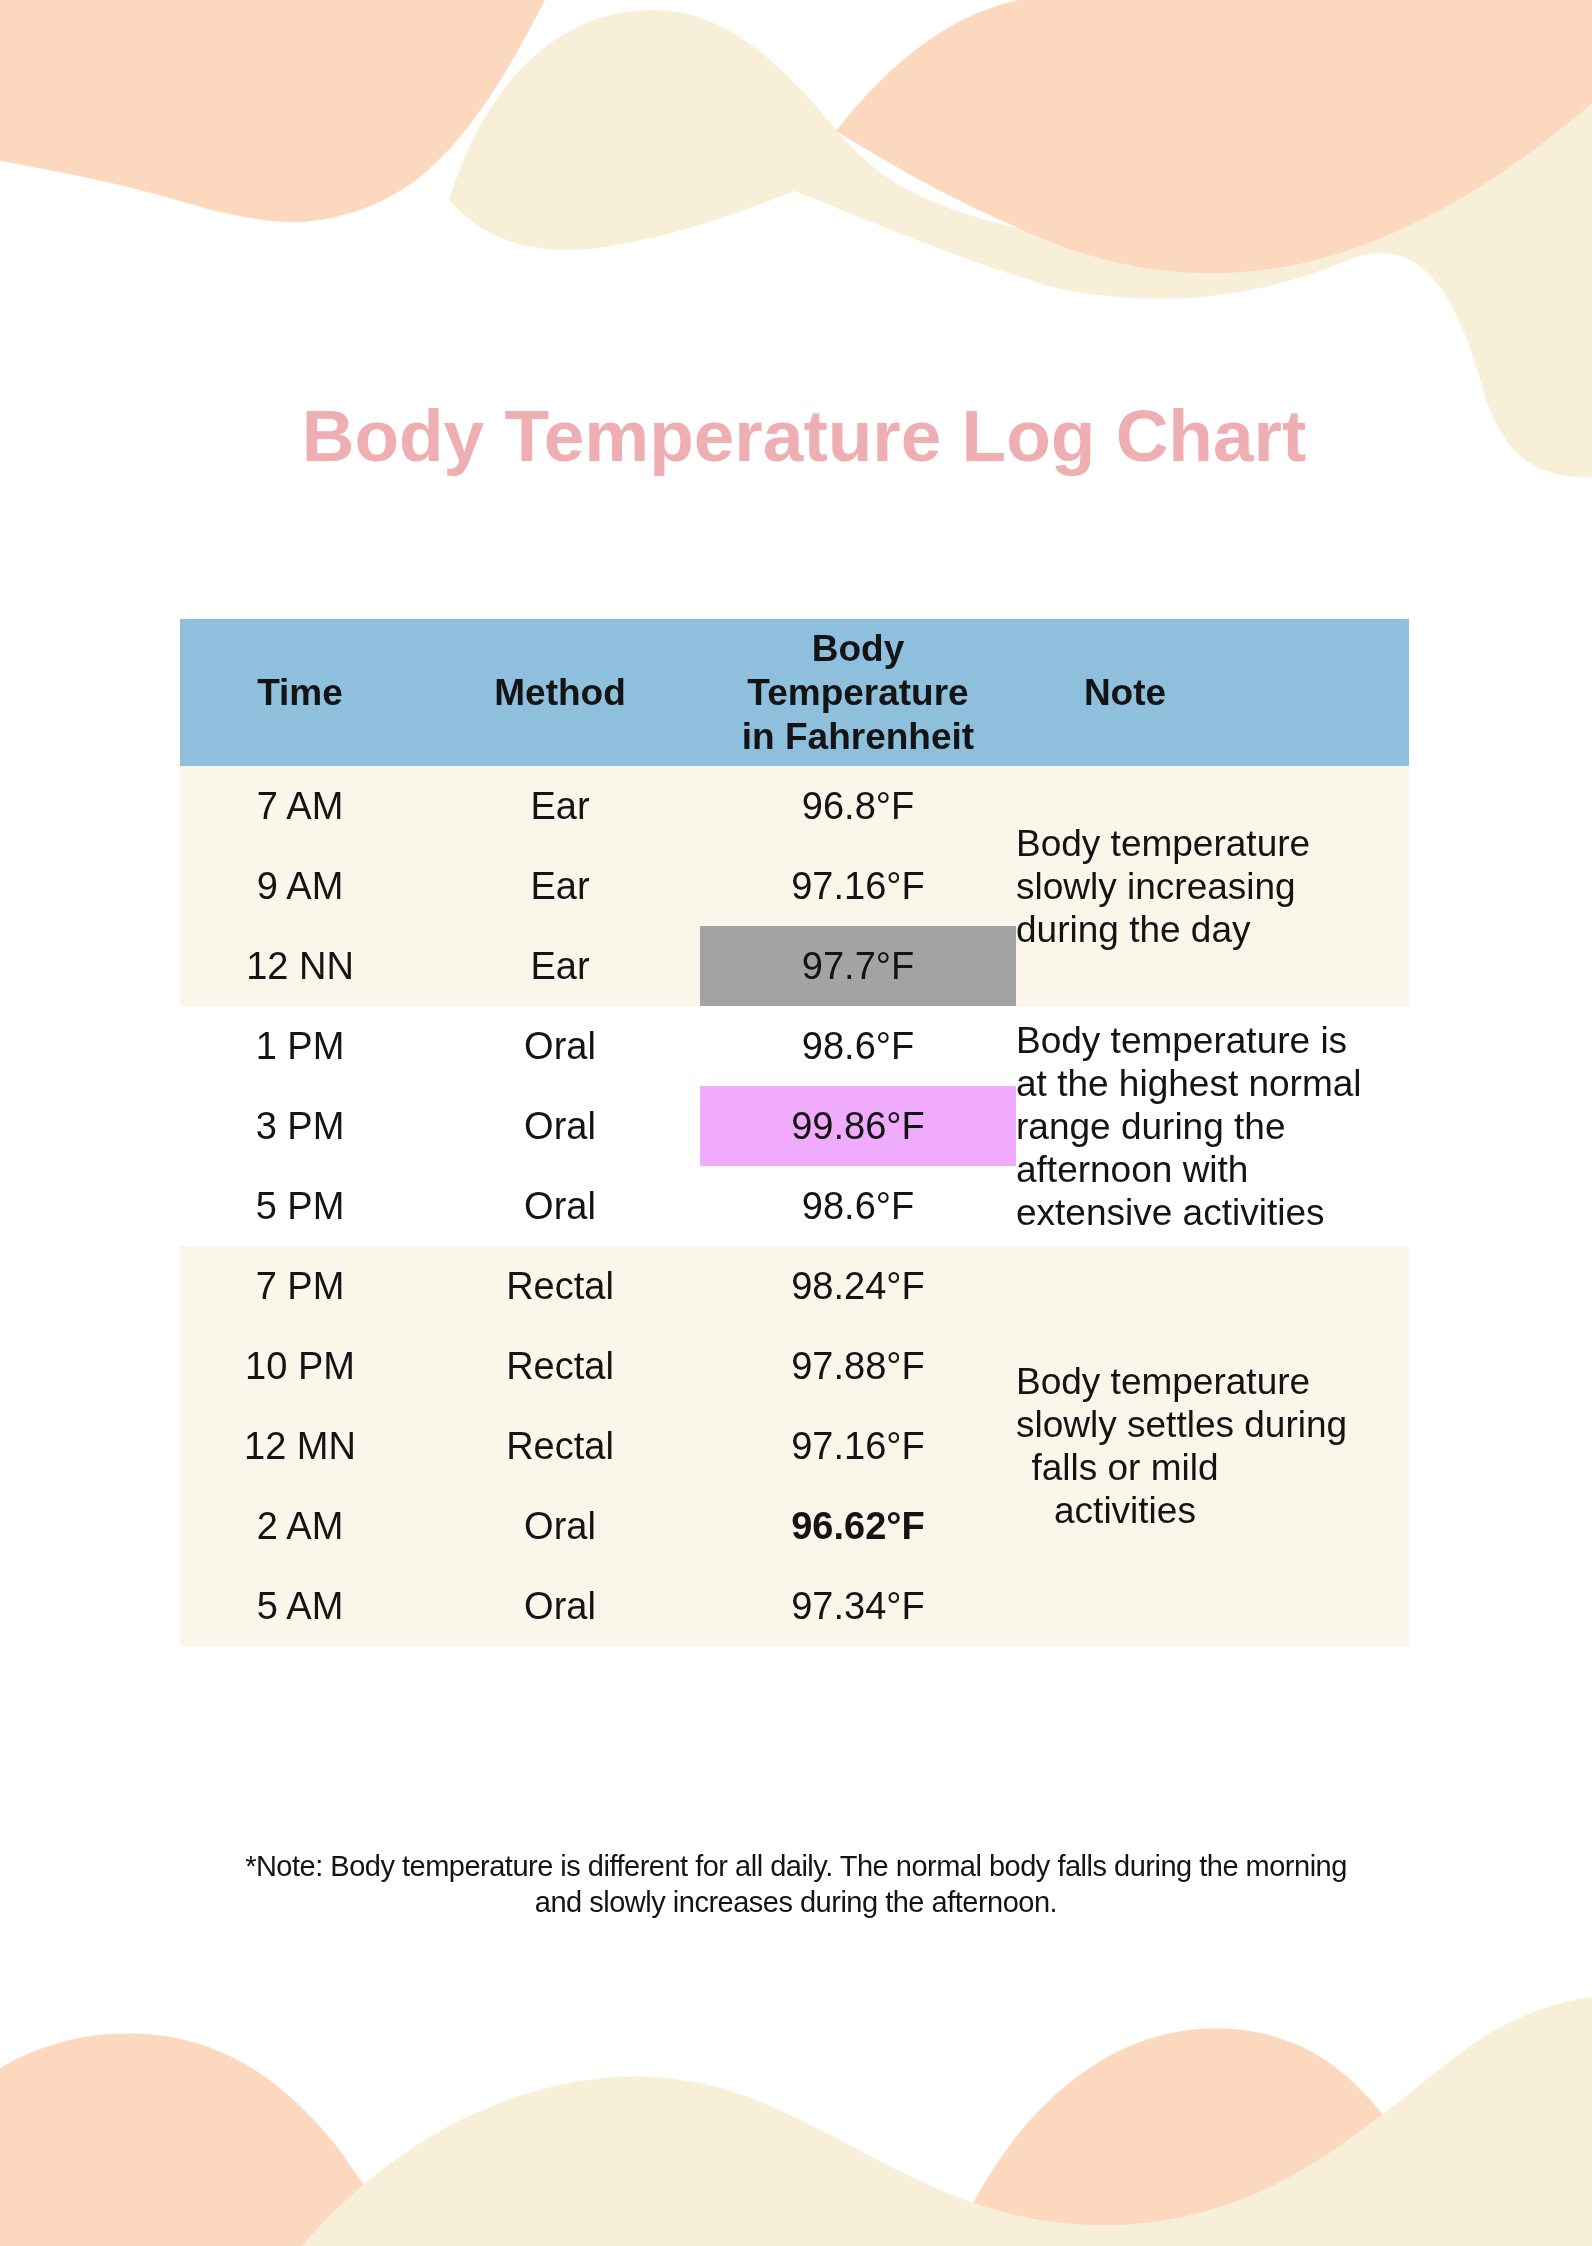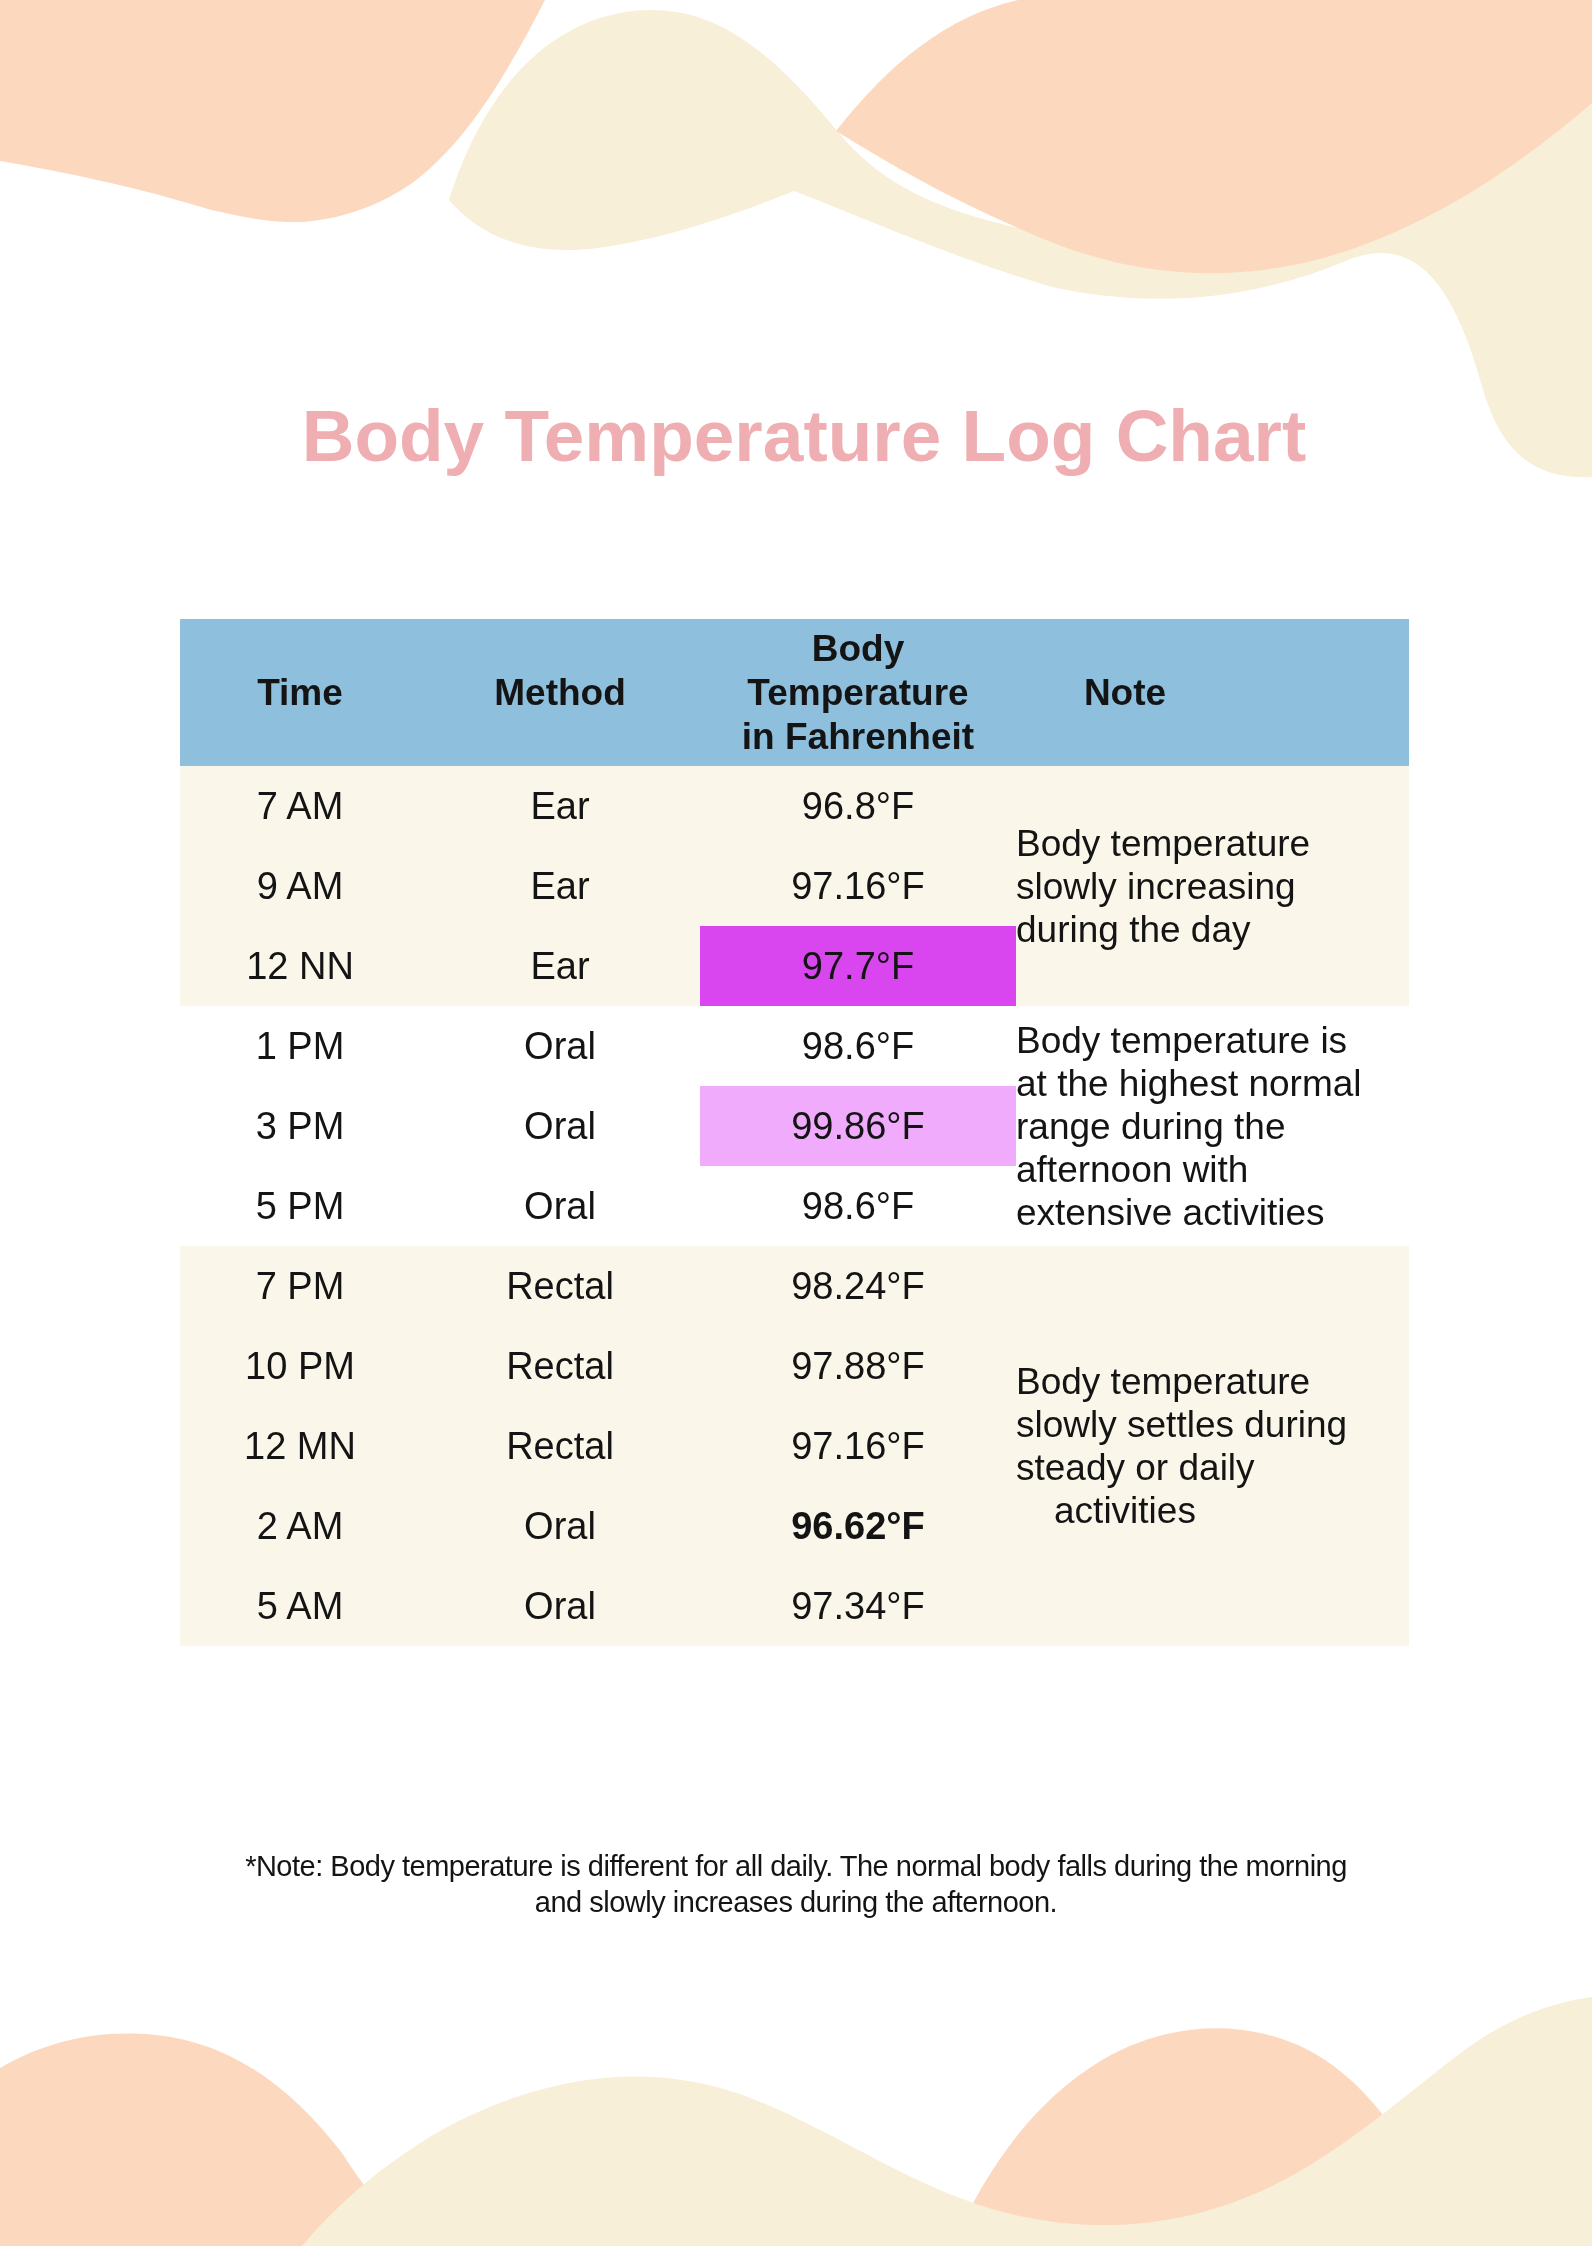--- a/index.html
+++ b/index.html
@@ -103,21 +103,21 @@
           </td>
         </tr>
         <tr>
           <td style="background: rgb(251, 246, 234);">9 AM</td>
           <td style="background: rgb(251, 246, 234);">Ear</td>
           <td style="background: rgb(251, 246, 234);">97.16°F</td>
         </tr>
         <tr>
           <td style="background: rgb(251, 246, 234);">12 NN</td>
           <td style="background: rgb(251, 246, 234);">Ear</td>
-          <td style="background: #d946ef;">97.7°F</td>
+          <td style="background: #a3a3a3;">97.7°F</td>
         </tr>
         <tr>
           <td style="background: rgb(255, 255, 255);">1 PM</td>
           <td style="background: rgb(255, 255, 255);">Oral</td>
           <td style="background: rgb(255, 255, 255);">98.6°F</td>
           <td class="note-col" rowspan="3" style="background: rgb(255, 255, 255);">
             <div class="note-lines">
               <div>Body temperature is</div>
               <div>at the highest normal</div>
               <div>range during the</div>
@@ -137,21 +137,21 @@
           <td style="background: rgb(255, 255, 255);">98.6°F</td>
         </tr>
         <tr>
           <td style="background: rgb(251, 246, 234);">7 PM</td>
           <td style="background: rgb(251, 246, 234);">Rectal</td>
           <td style="background: rgb(251, 246, 234);">98.24°F</td>
           <td class="note-col" rowspan="5" style="background: rgb(251, 246, 234);">
             <div class="note-lines">
               <div>Body temperature</div>
               <div>slowly settles during</div>
-              <div>steady or daily</div>
+              <div>falls or mild</div>
               <div>activities</div>
             </div>
           </td>
         </tr>
         <tr>
           <td style="background: rgb(251, 246, 234);">10 PM</td>
           <td style="background: rgb(251, 246, 234);">Rectal</td>
           <td style="background: rgb(251, 246, 234);">97.88°F</td>
         </tr>
         <tr>

